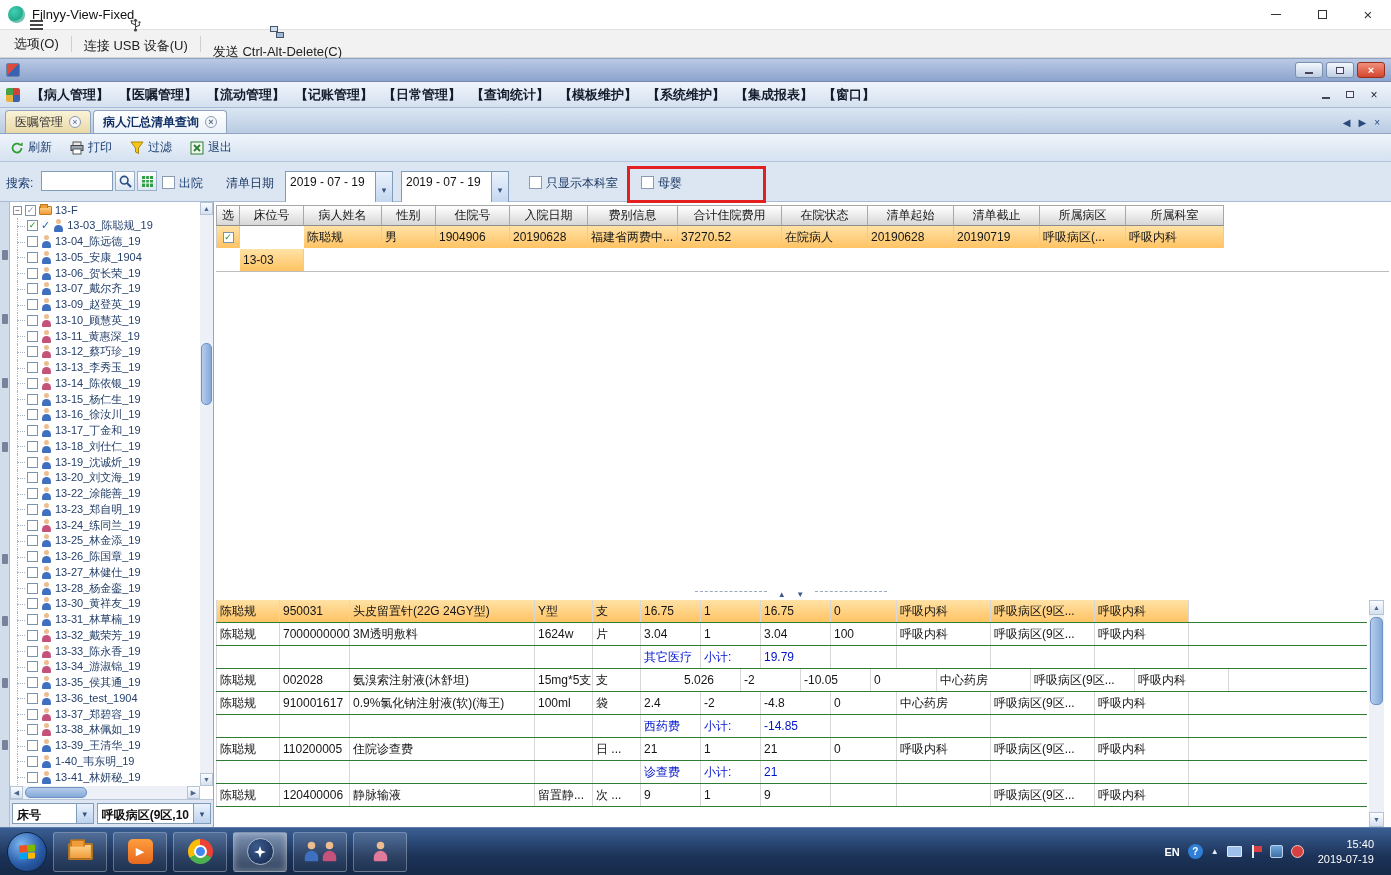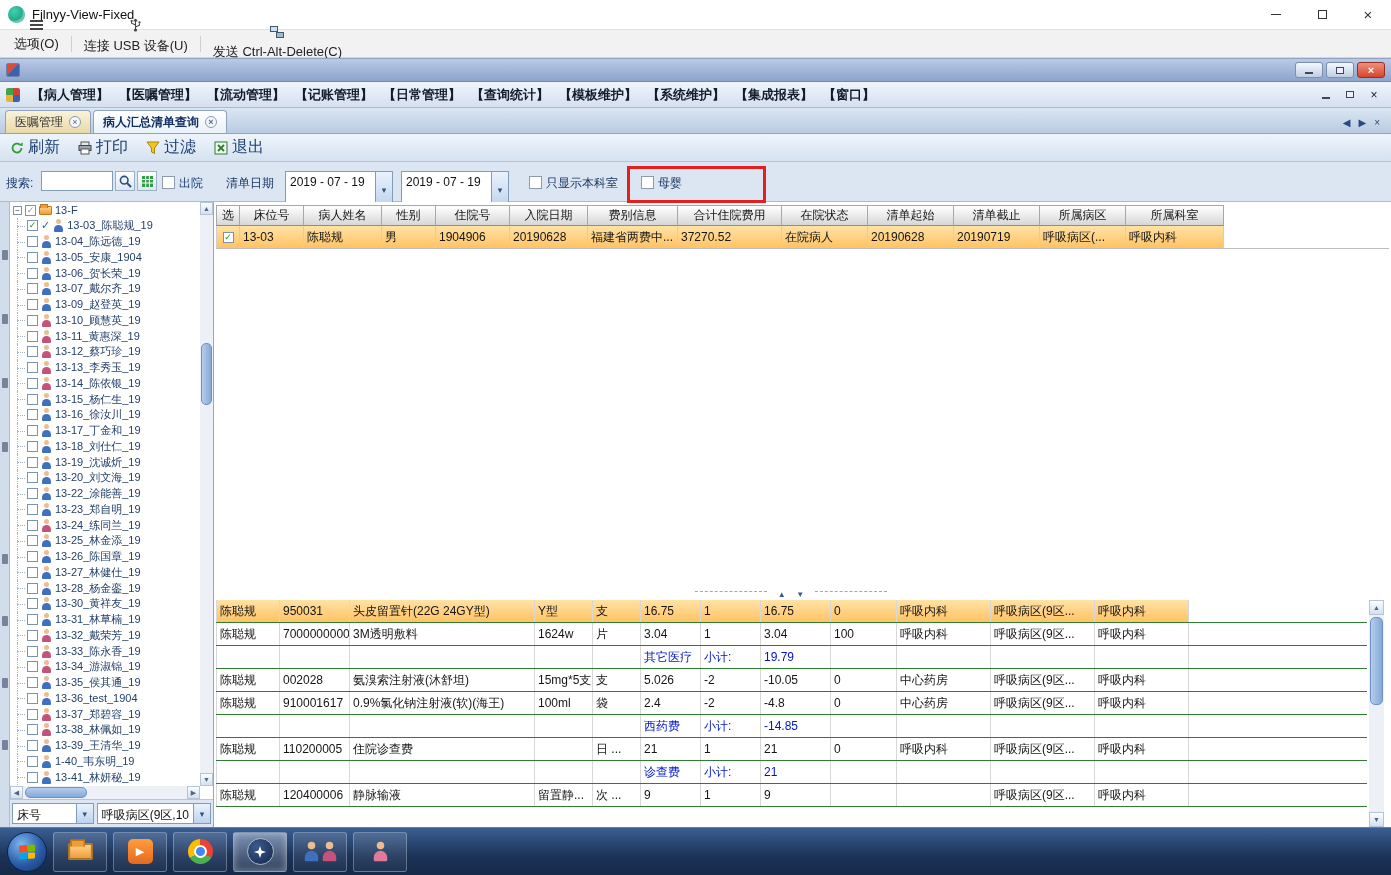--- a/index.html
+++ b/index.html
@@ -49,21 +49,21 @@
   #tabbar{top:108px;left:0;right:0;height:26px;background:linear-gradient(#dbe6f3,#b9cbe2);border-bottom:1px solid #8fa3bd;display:flex;align-items:flex-end;padding:2px 5px 0;}
   .tab{display:flex;align-items:center;gap:6px;height:23px;padding:0 9px;border:1px solid #8fa3bd;border-bottom:none;border-radius:4px 4px 0 0;font-size:12px;color:#333;background:linear-gradient(#faf3d8,#ead9a8);margin-right:2px;cursor:pointer;}
   .tab.active{background:linear-gradient(#ffffff,#eaf1f9);color:#0f2e63;font-weight:bold;}
   .tclose{width:12px;height:12px;border-radius:50%;border:1px solid #8a9ab0;color:#5a6a80;font-size:9px;line-height:1;display:flex;align-items:center;justify-content:center;background:#f4f7fb;}
   .tab-ctrls{margin-left:auto;display:flex;gap:8px;align-items:center;color:#2a4a7c;font-size:10px;padding:0 6px 5px 0;}
   .tnav{cursor:pointer;}
 
   
   #toolbar{top:134px;left:0;right:0;height:28px;background:linear-gradient(#eef4fb,#d6e2f1);border-bottom:1px solid #b3c4da;display:flex;align-items:center;gap:18px;padding:0 10px;}
   .tool{display:flex;align-items:center;gap:4px;cursor:pointer;}
-  .tlbl{font-size:16px;color:#1c3f73;}
+  .tlbl{font-size:12px;color:#1c3f73;}
 
   
   #filterrow{top:162px;left:0;right:0;height:40px;background:#dce6f3;border-bottom:1px solid #a9bcd4;}
   .flabel{font-size:12px;color:#1c3f73;top:13px;white-space:nowrap;}
   .dlabel{font-size:12px;color:#15325f;top:13px;white-space:nowrap;}
   #search-input{position:absolute;left:41px;top:9px;width:72px;height:20px;border:1px solid #7f9db9;font-size:12px;padding:0 3px;}
   .iconbtn{top:9px;width:20px;height:20px;background:linear-gradient(#ffffff,#dce6f2);border:1px solid #9ab0c8;display:flex;align-items:center;justify-content:center;cursor:pointer;}
   .cb2{width:13px;height:13px;background:#fff;border:1px solid #8a9ab0;display:inline-block;cursor:pointer;}
   .combo{top:9px;height:38px;background:#fff;border:1px solid #7f9db9;display:flex;align-items:stretch;cursor:pointer;}
   .cval{flex:1;font-size:12px;padding:3px 4px;white-space:nowrap;overflow:hidden;color:#111;}
@@ -71,21 +71,21 @@
   #redbox{left:627px;top:166px;width:139px;height:37px;border:3px solid #e51f1f;z-index:50;pointer-events:none;}
 
   
   #work{top:202px;left:0;right:0;bottom:48px;background:#fff;overflow:hidden;}
   #strip{position:absolute;left:0;top:0;bottom:0;width:10px;background:#d2ddeb;border-right:1px solid #aebdd2;}
   #strip i{position:absolute;left:2px;width:6px;height:10px;background:#77839a;border-radius:1px;display:block;}
   #sidebar{position:absolute;left:10px;top:0;bottom:0;width:204px;background:#fff;border-right:1px solid #93a7c0;}
   #tree{position:absolute;top:0;left:0;right:13px;height:584px;overflow:hidden;background:#fff;}
   #tree-vscroll{position:absolute;top:0;right:0;width:13px;height:584px;}
   #tree-hscroll{position:absolute;left:0;right:13px;top:584px;height:13px;}
-  #combos{position:absolute;left:0;right:0;bottom:0;top:597px;display:flex;gap:3px;padding:3px 2px;background:#dde6f2;border-top:1px solid #b8c6da;}
+  #combos{position:absolute;left:0;right:0;bottom:0;top:597px;display:flex;gap:3px;padding:3px 2px;background:#dde6f2;border-top:1px solid #b8c6da;font-weight:bold;}
   #combos .combo{position:relative;top:0;height:21px;}
 
   .tree-root-row{display:flex;align-items:center;gap:3px;height:16px;padding-left:3px;font-size:11px;}
   .expander{width:9px;height:9px;border:1px solid #848ea0;background:#fff;font-size:8px;line-height:7px;text-align:center;color:#333;flex:none;cursor:pointer;}
   .rootlabel{color:#25406b;white-space:nowrap;}
   .trow{display:flex;align-items:center;gap:3px;height:15.75px;padding-left:17px;position:relative;cursor:pointer;}
   .trow::before{content:"";position:absolute;left:7px;top:0;bottom:0;border-left:1px dotted #a8b4c4;}
   .trow::after{content:"";position:absolute;left:7px;top:50%;width:8px;border-top:1px dotted #a8b4c4;}
   .tlabel{font-size:11px;color:#25406b;white-space:nowrap;overflow:hidden;}
   .selmark{color:#1565c0;font-weight:bold;font-size:11px;line-height:1;flex:none;}
@@ -575,21 +575,21 @@
             <div class="cell h" style="width: 86px;">清单截止</div>
             <div class="cell h" style="width: 86px;">所属病区</div>
             <div class="cell h" style="width: 98px;">所属科室</div>
             <div class="fill"></div>
           </div>
         <div id="sum-body">
             <div class="srow hl">
               <div class="cell d" style="width: 24px; justify-content: center;">
                 <span class="cb cb-on">✓</span>
               </div>
-              <div class="cell d" style="width: 64px;">13-03</div>
+              <div class="cell d" style="width: 64px; margin-top: 23px;">13-03</div>
               <div class="cell d" style="width: 78px;">陈聪规</div>
               <div class="cell d" style="width: 54px;">男</div>
               <div class="cell d" style="width: 74px;">1904906</div>
               <div class="cell d" style="width: 78px;">20190628</div>
               <div class="cell d" style="width: 90px;">福建省两费中...</div>
               <div class="cell d" style="width: 104px;">37270.52</div>
               <div class="cell d" style="width: 86px;">在院病人</div>
               <div class="cell d" style="width: 86px;">20190628</div>
               <div class="cell d" style="width: 86px;">20190719</div>
               <div class="cell d" style="width: 86px;">呼吸病区(...</div>
@@ -654,21 +654,21 @@
               <div class="cell d blue" style="width: 104px;"></div>
               <div class="cell d blue" style="width: 94px;"></div>
               <div class="fill"></div>
             </div>
             <div class="drow">
               <div class="cell d" style="width: 64px;">陈聪规</div>
               <div class="cell d" style="width: 70px;">002028</div>
               <div class="cell d" style="width: 185px;">氨溴索注射液(沐舒坦)</div>
               <div class="cell d" style="width: 58px;">15mg*5支</div>
               <div class="cell d" style="width: 48px;">支</div>
-              <div class="cell d" style="width: 60px;">5.026</div>
+              <div class="cell d" style="width: 60px; margin-left: 40px;">5.026</div>
               <div class="cell d" style="width: 60px;">-2</div>
               <div class="cell d" style="width: 70px;">-10.05</div>
               <div class="cell d" style="width: 66px;">0</div>
               <div class="cell d" style="width: 94px;">中心药房</div>
               <div class="cell d" style="width: 104px;">呼吸病区(9区...</div>
               <div class="cell d" style="width: 94px;">呼吸内科</div>
               <div class="fill"></div>
             </div>
             <div class="drow">
               <div class="cell d" style="width: 64px;">陈聪规</div>
@@ -789,15 +789,28 @@
       <span class="people-ic">
           <span class="person"></span>
           <span class="person red"></span>
         </span>
     </span>
     <span class="tbtn">
       <span class="people-ic">
           <span class="person nurse"></span>
         </span>
     </span>
+    <span class="tray">
+      <span class="tray-lang">EN</span>
+      <span class="tray-help">?</span>
+      <span class="tray-up">▲</span>
+      <span class="tray-mon"></span>
+      <span class="tray-flag"></span>
+      <span class="tray-net"></span>
+      <span class="tray-vol"></span>
+      <span class="clock">
+        <span>15:40</span>
+        <span>2019-07-19</span>
+      </span>
+    </span>
   </div>
 
 </div>
 
 </body></html>

